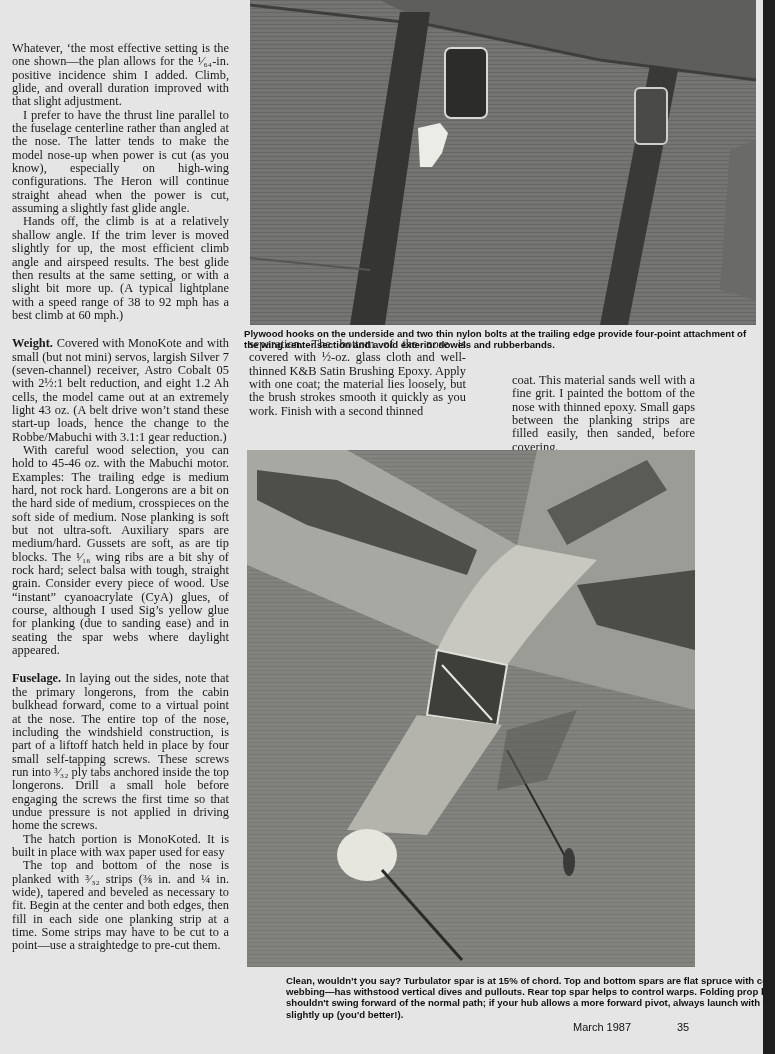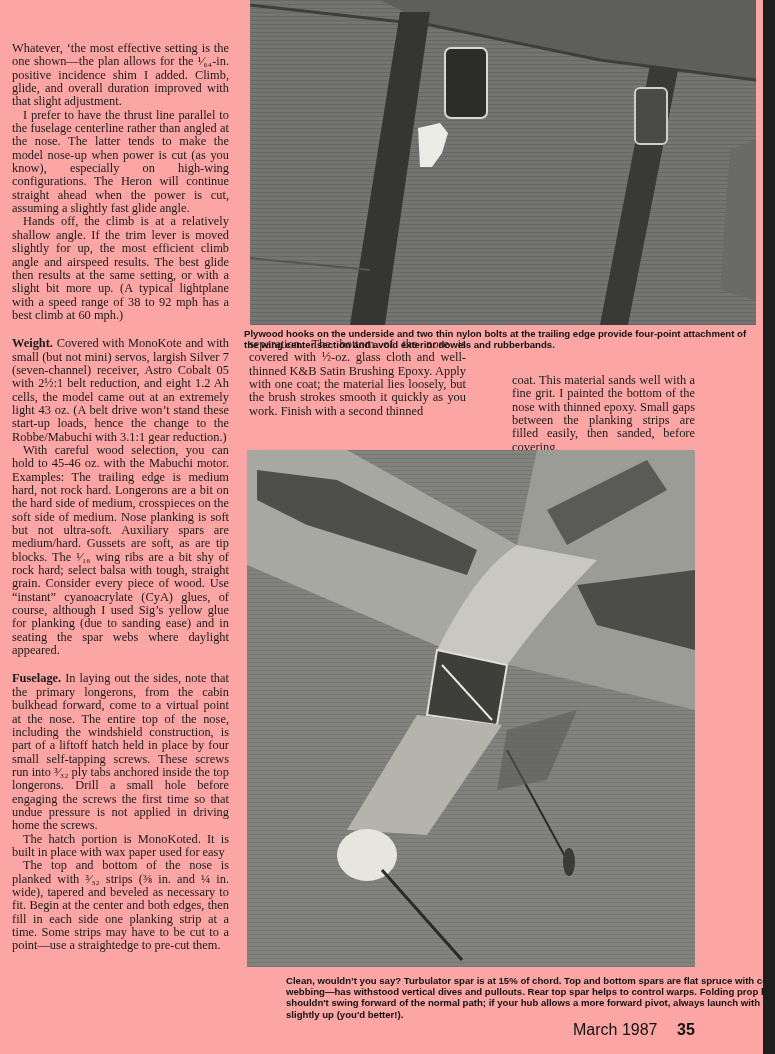--- a/index.html
+++ b/index.html
@@ -1,39 +1,39 @@
 <!DOCTYPE html>
 <html><head>
 <meta charset="utf-8">
 <style>
   html, body { margin:0; padding:0; }
   body { width:775px; height:1054px; position:relative; overflow:hidden;
          background:#1c1c1c; font-family:"Liberation Serif","DejaVu Serif",serif; color:#1a1a1a; }
   .page { position:absolute; left:0; top:0; width:763px; height:1054px;
-          background:#fca5a5; }
+          background:#e5e5e5; }
   .col { position:absolute; font-size:12.4px; line-height:13.35px; text-align:justify;
          hyphens:none; }
   .col p { margin:0; text-indent:11px; }
   .col p.noind { text-indent:0; }
   .col p.gap { margin-top:15px; }
   .col b.run { font-weight:bold; }
   #col1 { left:12px; top:42px; width:217px; }
   #col2 { left:249px; top:338px; width:217px; }
   #col3 { left:512px; top:374px; width:183px; }
   .photo { position:absolute; overflow:hidden; }
   #photo1 { left:250px; top:0; width:506px; height:325px; background:#6a6a68; }
   #photo2 { left:247px; top:450px; width:448px; height:517px; background:#7c7c79; }
   .caption { position:absolute; font-family:"Liberation Sans","DejaVu Sans",sans-serif;
              font-weight:bold; font-size:9.6px; line-height:11.2px; color:#111; }
   #cap1 { left:244px; top:328px; width:510px; }
   #cap2 { left:244px; top:975px; width:520px;margin-left:42px; }
   .folio { position:absolute; top:1021px; font-family:"Liberation Sans","DejaVu Sans",sans-serif;
-           font-size:16px; color:#111; }
+           font-size:11px; color:#111; }
   #folio-date { left:573px; }
-  #folio-page { left:677px; font-weight:bold;text-align:right; }
+  #folio-page { left:677px; font-weight:normal;text-align:right; }
   .edge { position:absolute; left:763px; top:0; width:12px; height:1054px; background:#1e1e1e; }
 </style>
 </head>
 <body>
 
 <div class="page">
 
   <div class="col" id="col1">
     <p class="noind">Whatever, ‘the most effective setting is the one shown—the plan allows for the ¹⁄₆₄-in. positive incidence shim I added. Climb, glide, and overall duration improved with that slight adjustment.</p>
     <p>I prefer to have the thrust line parallel to the fuselage centerline rather than angled at the nose. The latter tends to make the model nose-up when power is cut (as you know), especially on high-wing configurations. The Heron will continue straight ahead when the power is cut, assuming a slightly fast glide angle.</p>

